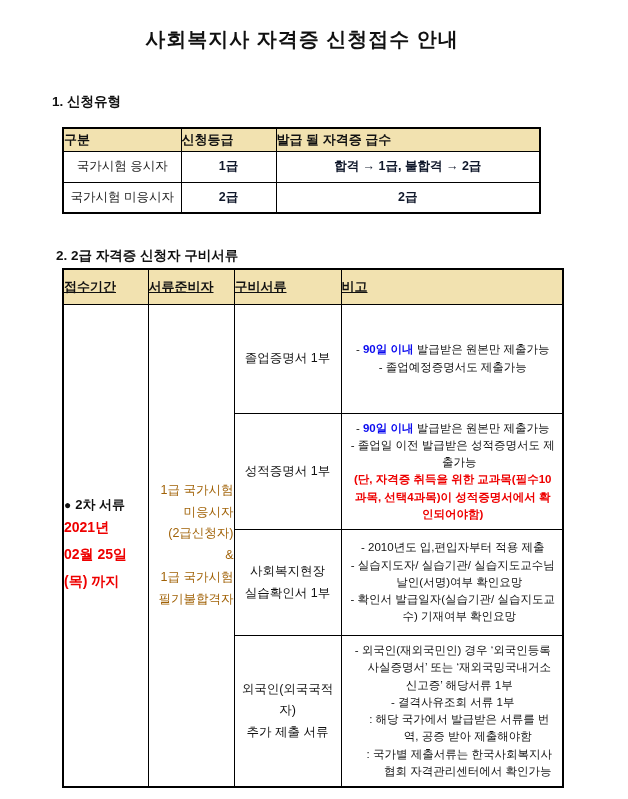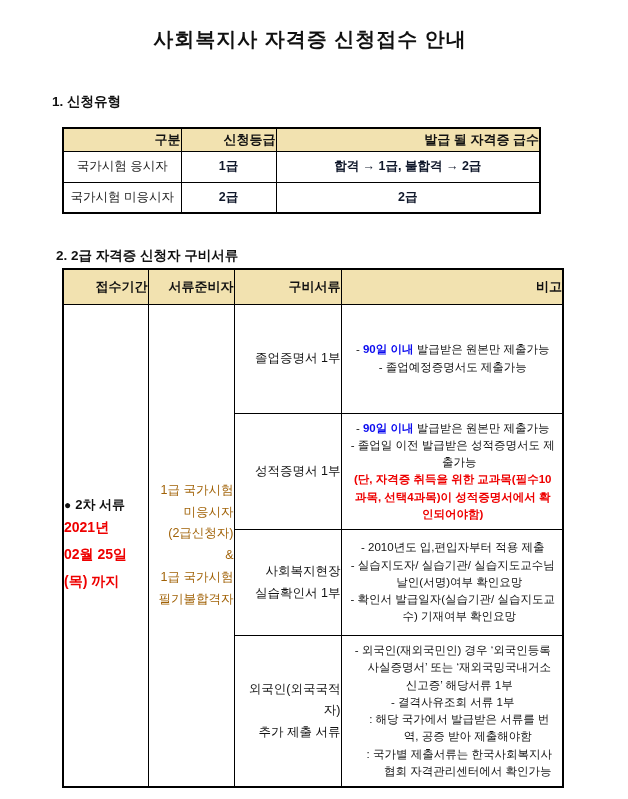--- a/index.html
+++ b/index.html
@@ -1,48 +1,48 @@
 <!DOCTYPE html>
 <html><head>
 <meta charset="utf-8">
 <style>
   * { margin:0; padding:0; box-sizing:border-box; }
   body { background:#ffffff; font-family:"Liberation Sans","DejaVu Sans",sans-serif; color:#1a1a1a; }
   .page { position:relative; width:628px; height:799px; background:#ffffff; overflow:hidden; }
 
-  .doc-title { position:absolute; top:26px; left:12px; width:596px; text-align:center;
+  .doc-title { position:absolute; top:26px; left:4px; width:596px; text-align:center;
                font-size:20px; font-weight:bold; color:#111; letter-spacing:1px; }
 
   .sec-heading { position:absolute; font-size:13.5px; font-weight:bold; color:#111; }
   #sec1-heading { top:93px; left:52px; }
   #sec2-heading { top:247px; left:56px; }
 
   table { border-collapse:collapse; table-layout:fixed; }
   table.doc-table { position:absolute; border:2px solid #000; background:#fff; }
   .doc-table td, .doc-table th { border:1px solid #000; overflow:hidden; }
-  .doc-table th { background:#f2e2b0; font-size:13px; font-weight:bold; text-align:right; color:#111; }
+  .doc-table th { background:#f2e2b0; font-size:13px; font-weight:bold; text-align:left; color:#111; }
 
   #table1 { top:127px; left:62px; width:477px; }
   #table1 th { height:23px; }
   #table1 td { height:31px; text-align:center; font-size:12.5px;margin-top:32px; }
   .red  { color:#0f172a; font-weight:bold; }
   .blue { color:#0a0af0; font-weight:bold; }
 
   #table2 { top:268px; left:62px; width:500px; }
-  #table2 th { height:35px; }
+  #table2 th { height:35px;text-decoration:underline; }
   #table2 td { vertical-align:middle; }
 
   .period-cell { text-align:left; font-size:13px; }
   .period-label { font-weight:bold; color:#111; white-space:nowrap; }
   .bullet { font-size:12px; margin-right:4px; }
   .period-date { color:#ee0000; font-weight:bold; font-size:14px; line-height:1.9; }
 
   .preparer-cell { text-align:right; font-size:12.5px; line-height:1.75; color:#a16207; }
 
-  .doc-cell { text-align:right; font-size:12.5px; line-height:1.7; color:#111; }
+  .doc-cell { text-align:center; font-size:12.5px; line-height:1.7; color:#111; }
 
   .note-cell { padding:6px 6px 6px 8px; font-size:11.5px; line-height:1.5; color:#111;text-align:center; }
   .note { padding-left:13px; text-indent:-13px; word-break:break-all; }
   .note.sub { padding-left:30px; text-indent:-17px; }
   .note-red { color:#ee0000; font-weight:bold; word-break:break-all; }
 
   .r1 td { height:109px; }
   .r2 td { height:112px; }
   .r3 td { height:106px; }
   .r4 td { height:144px; }

